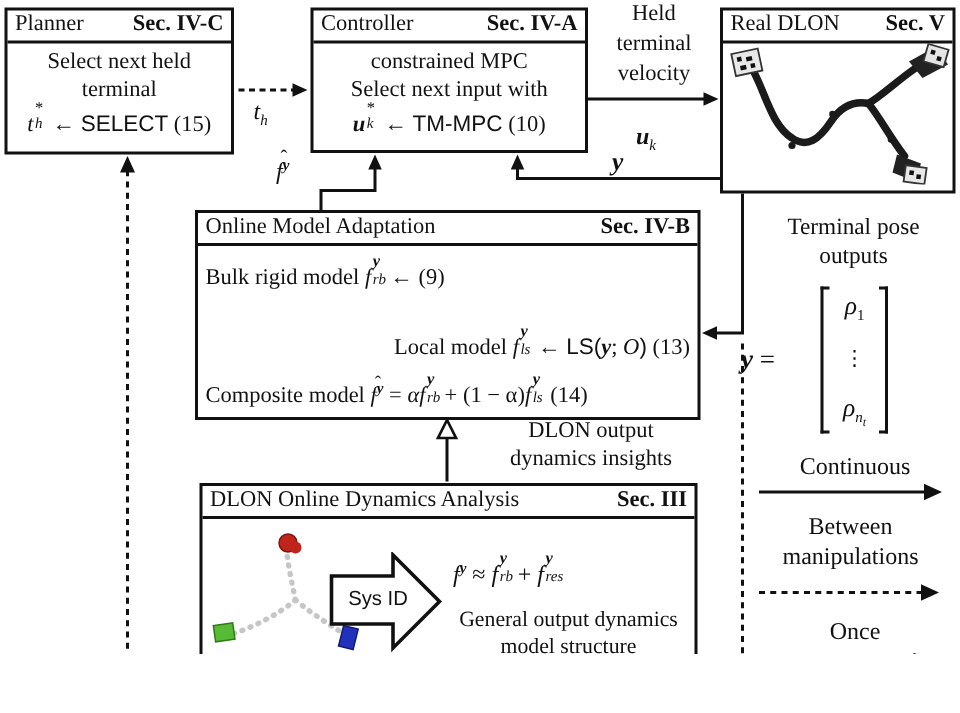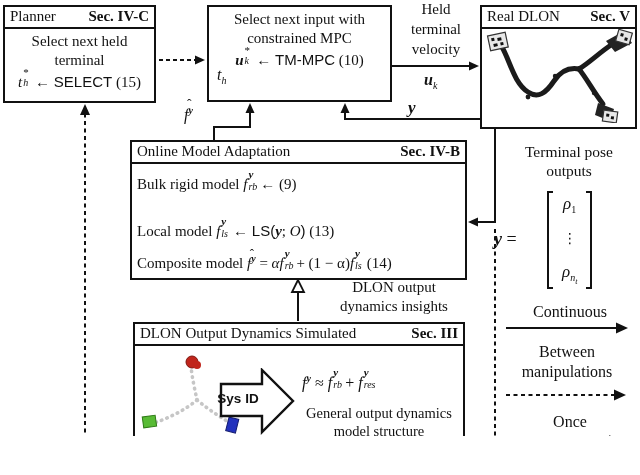--- a/index.html
+++ b/index.html
@@ -101,23 +101,27 @@
       <div class="formula-row math">
         <i>t</i><span class="ss"><span class="up">*</span><span class="dn">h</span></span>
         <span>←</span>
         <span class="sans">SELECT</span>
         <span>(15)</span>
       </div>
     </div>
   </div>
 
   <div class="box" id="box-controller" style="left:207px;top:5px;width:185px;height:97px;">
+    <div class="box-header">
+      <span>Controller</span>
+      <span class="sec">Sec. IV-A</span>
+    </div>
     <div class="box-body">
+      <div>constrained MPC</div>
       <div>Select next input with</div>
-      <div>constrained MPC</div>
       <div class="formula-row math">
         <span class="bi">u</span><span class="ss"><span class="up">*</span><span class="dn">k</span></span>
         <span>←</span>
         <span class="sans">TM-MPC</span>
         <span>(10)</span>
       </div>
     </div>
   </div>
 
   <div class="box" id="box-realdlon" style="left:480px;top:5px;width:157px;height:124px;">
@@ -172,21 +176,21 @@
     <div style="padding:2px 5px 0 5px;">
       <div class="oma-row">
         <div class="inner" style="text-align:left;">
           <span>Bulk rigid model</span>
           <i>f</i><span class="ss"><span class="up bi">y</span><span class="dn">rb</span></span>
           <span>←</span>
           <span>(9)</span>
         </div>
       </div>
       <div class="oma-row">
-        <div class="inner" style="text-align:left;margin-top:24px;">
+        <div class="inner" style="text-align:right;margin-top:24px;">
           <span>Local model</span>
           <i>f</i><span class="ss"><span class="up bi">y</span><span class="dn">ls</span></span>
           <span>←</span>
           <span class="sans">LS(</span><span class="bi">y</span><span>; </span><i>O</i><span class="sans">)</span>
           <span>(13)</span>
         </div>
       </div>
       <div class="oma-row">
         <div class="inner" style="text-align:left;margin-top:18px;">
           <span>Composite model</span>
@@ -196,21 +200,21 @@
           <span>+</span>
           <span>(1 − α)</span><i>f</i><span class="ss"><span class="up bi">y</span><span class="dn">ls</span></span>
           <span>(14)</span>
         </div>
       </div>
     </div>
   </div>
 
   <div class="box" id="box-analysis" style="left:133px;top:322px;width:332px;height:135px;">
     <div class="box-header" style="justify-content:flex-start;gap:8px;">
-      <span>DLON Output Dynamics Simulated</span>
+      <span>DLON Online Dynamics Analysis</span>
       <span class="sec" style="margin-left:auto;text-align:center;">Sec. III</span>
     </div>
   </div>
 
   <svg style="position:absolute;left:137px;top:350px;" width="116" height="88" viewBox="0 0 116 88">
     <g stroke="#c6c6c6" stroke-width="3.6" fill="none" stroke-linecap="round" stroke-dasharray="0.6 5.2">
       <path d="M 60 50 C 58 40, 55 28, 54 16"></path>
       <path d="M 60 50 C 48 60, 32 68, 17 73"></path>
       <path d="M 60 50 C 72 60, 82 66, 93 73"></path>
     </g>
@@ -221,41 +225,41 @@
     </g>
     <g transform="rotate(14 95 76)">
       <rect x="90" y="68" width="10" height="14" stroke="#121a6e" stroke-width="1" fill="#2231bd"></rect>
     </g>
   </svg>
   <div class="lbl" style="left:137px;top:436px;width:120px;font-size:19px;">Simulated DLON</div>
 
   <svg style="position:absolute;left:219px;top:368px;" width="78" height="68" viewBox="0 0 78 68">
     <polygon points="2,16 43,16 43,2 74,33 43,64 43,48 2,48" fill="#fff" stroke="#111" stroke-width="2.4"></polygon>
   </svg>
-  <div class="lbl sans" style="left:208px;top:391px;width:60px;text-align:center;font-weight:bold;font-size:13.5px;">Sys ID</div>
+  <div class="lbl sans" style="left:222px;top:391px;width:60px;text-align:center;font-weight:normal;font-size:13.5px;">Sys ID</div>
 
   <div class="lbl math" style="left:302px;top:372px;font-size:16px;">
     <i>f</i><sup class="bi">y</sup>
     <span>≈</span>
     <i>f</i><span class="ss"><span class="up bi">y</span><span class="dn">rb</span></span>
     <span>+</span>
     <i>f</i><span class="ss" style="width:14px;"><span class="up bi">y</span><span class="dn">res</span></span>
   </div>
   <div class="lbl preline ctr" style="left:293px;top:404px;width:172px;font-size:14.5px;">General output dynamics
 model structure</div>
 
-  <div class="lbl math" style="left:169px;top:65px;font-size:16px;margin-left:48px;">
+  <div class="lbl math" style="left:169px;top:65px;font-size:16px;">
     <i>t</i><sub class="it">h</sub>
   </div>
 
   <div class="lbl preline ctr" style="left:394px;top:0px;width:84px;font-size:15px;line-height:1.32;">Held
 terminal
 velocity</div>
 
-  <div class="lbl math" style="left:424px;top:70px;font-size:16px;">
+  <div class="lbl math" style="left:424px;top:82px;font-size:16px;">
     <span class="bi">u</span><sub class="it">k</sub>
   </div>
 
   <div class="lbl bi" style="left:408px;top:97px;font-size:17px;">y</div>
 
   <div class="lbl math" style="left:184px;top:105px;font-size:16px;">
     <span class="fhat"><span class="hatmark">ˆ</span><i>f</i></span><sup class="bi">y</sup>
   </div>
 
   <div class="lbl preline ctr" style="left:500px;top:142px;width:138px;font-size:15.5px;text-align:center;">Terminal pose

